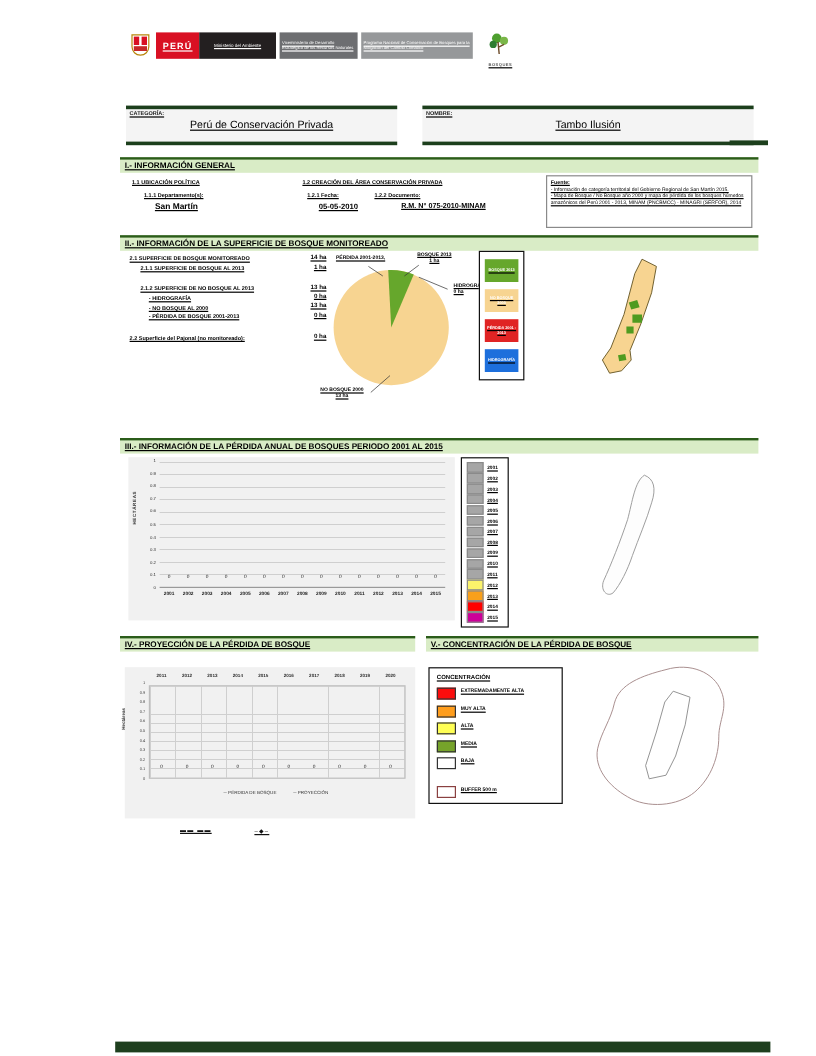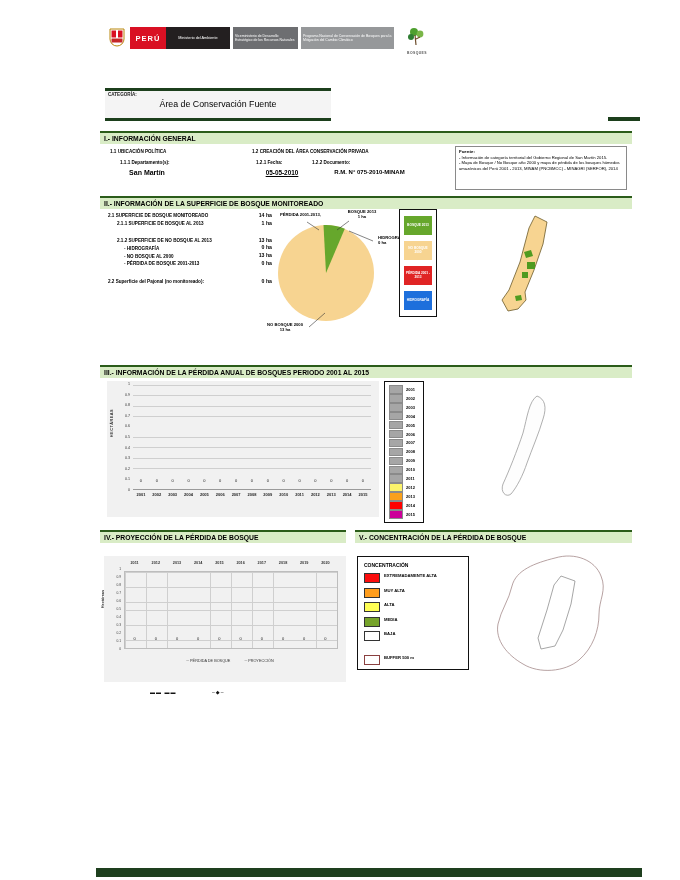--- a/index.html
+++ b/index.html
@@ -1,18 +1,18 @@
 <!DOCTYPE html>
 <html><head>
 <meta charset="utf-8">
 <style>
   html,body{margin:0;padding:0;}
   body{width:680px;height:880px;background:#ffffff;font-family:"Liberation Sans",sans-serif;color:#000;}
   .page{position:relative;width:680px;height:880px;background:#fff;overflow:hidden;}
-  .abs{position:absolute;box-sizing:border-box;}
+  .abs{position:absolute;box-sizing:border-box;text-decoration:underline;}
   
   .logobox{display:flex;align-items:center;justify-content:center;color:#fff;text-align:center;}
   .peru-red{background:#d91023;font-weight:bold;font-size:7.5px;letter-spacing:1px;}
   .minam{background:#231f20;font-size:3.8px;line-height:1.25;padding:2px;}
   .vice{background:#6d6e71;font-size:3.5px;line-height:1.25;padding:2px;text-align:left;}
   .prog{background:#96989a;font-size:3.5px;line-height:1.25;padding:2px;text-align:left;}
   .bosques-label{font-size:3.4px;font-weight:bold;color:#5a5a5a;text-align:center;letter-spacing:.4px;}
   .doc-title{font-size:8.6px;font-weight:bold;text-align:center;letter-spacing:.2px;}
   
   .idbox{border-top:3px solid #1c3f1c;border-bottom:3px solid #1c3f1c;background:#f4f4f4;padding:1px 3px;}
@@ -97,21 +97,25 @@
       <circle cx="20" cy="9" r="3.4" fill="#7ab648"></circle>
       <circle cx="11" cy="12" r="3" fill="#2e7d32"></circle>
       <path d="M15,10 L16,20 M16,14 L20,12" stroke="#6d4c2a" stroke-width="1.2" fill="none"></path>
     </svg>
     <div class="bosques-label">BOSQUES</div>
   </div>
 
 
   <div class="abs idbox" style="left:105px;top:88px;width:226px;height:33px;">
     <div class="idlabel">CATEGORÍA:</div>
-    <div class="idvalue">Área de Conservación Fuente</div>
+    <div class="idvalue">Perú de Conservación Privada</div>
+  </div>
+  <div class="abs idbox" style="left:352px;top:88px;width:276px;height:33px;">
+    <div class="idlabel">NOMBRE:</div>
+    <div class="idvalue">Tambo Ilusión</div>
   </div>
   <div class="abs" style="left:608px;top:117px;width:32px;height:4px;background:#1c3f1c;"></div>
 
   <div class="abs band" style="left:100px;top:131px;width:532px;">I.- INFORMACIÓN GENERAL</div>
   <div class="abs tl" style="left:110px;top:149px;">1.1 UBICACIÓN POLÍTICA</div>
   <div class="abs tl" style="left:120px;top:160px;">1.1.1 Departamento(s):</div>
   <div class="abs" style="left:112px;top:169px;width:70px;text-align:center;font-size:7px;font-weight:bold;">San Martín</div>
   <div class="abs tl" style="left:252px;top:149px;">1.2 CREACIÓN DEL ÁREA CONSERVACIÓN PRIVADA</div>
   <div class="abs tl" style="left:256px;top:160px;">1.2.1 Fecha:</div>
   <div class="abs" style="left:256px;top:169px;width:52px;text-align:center;font-size:6.4px;font-weight:bold;text-decoration:underline;">05-05-2010</div>

